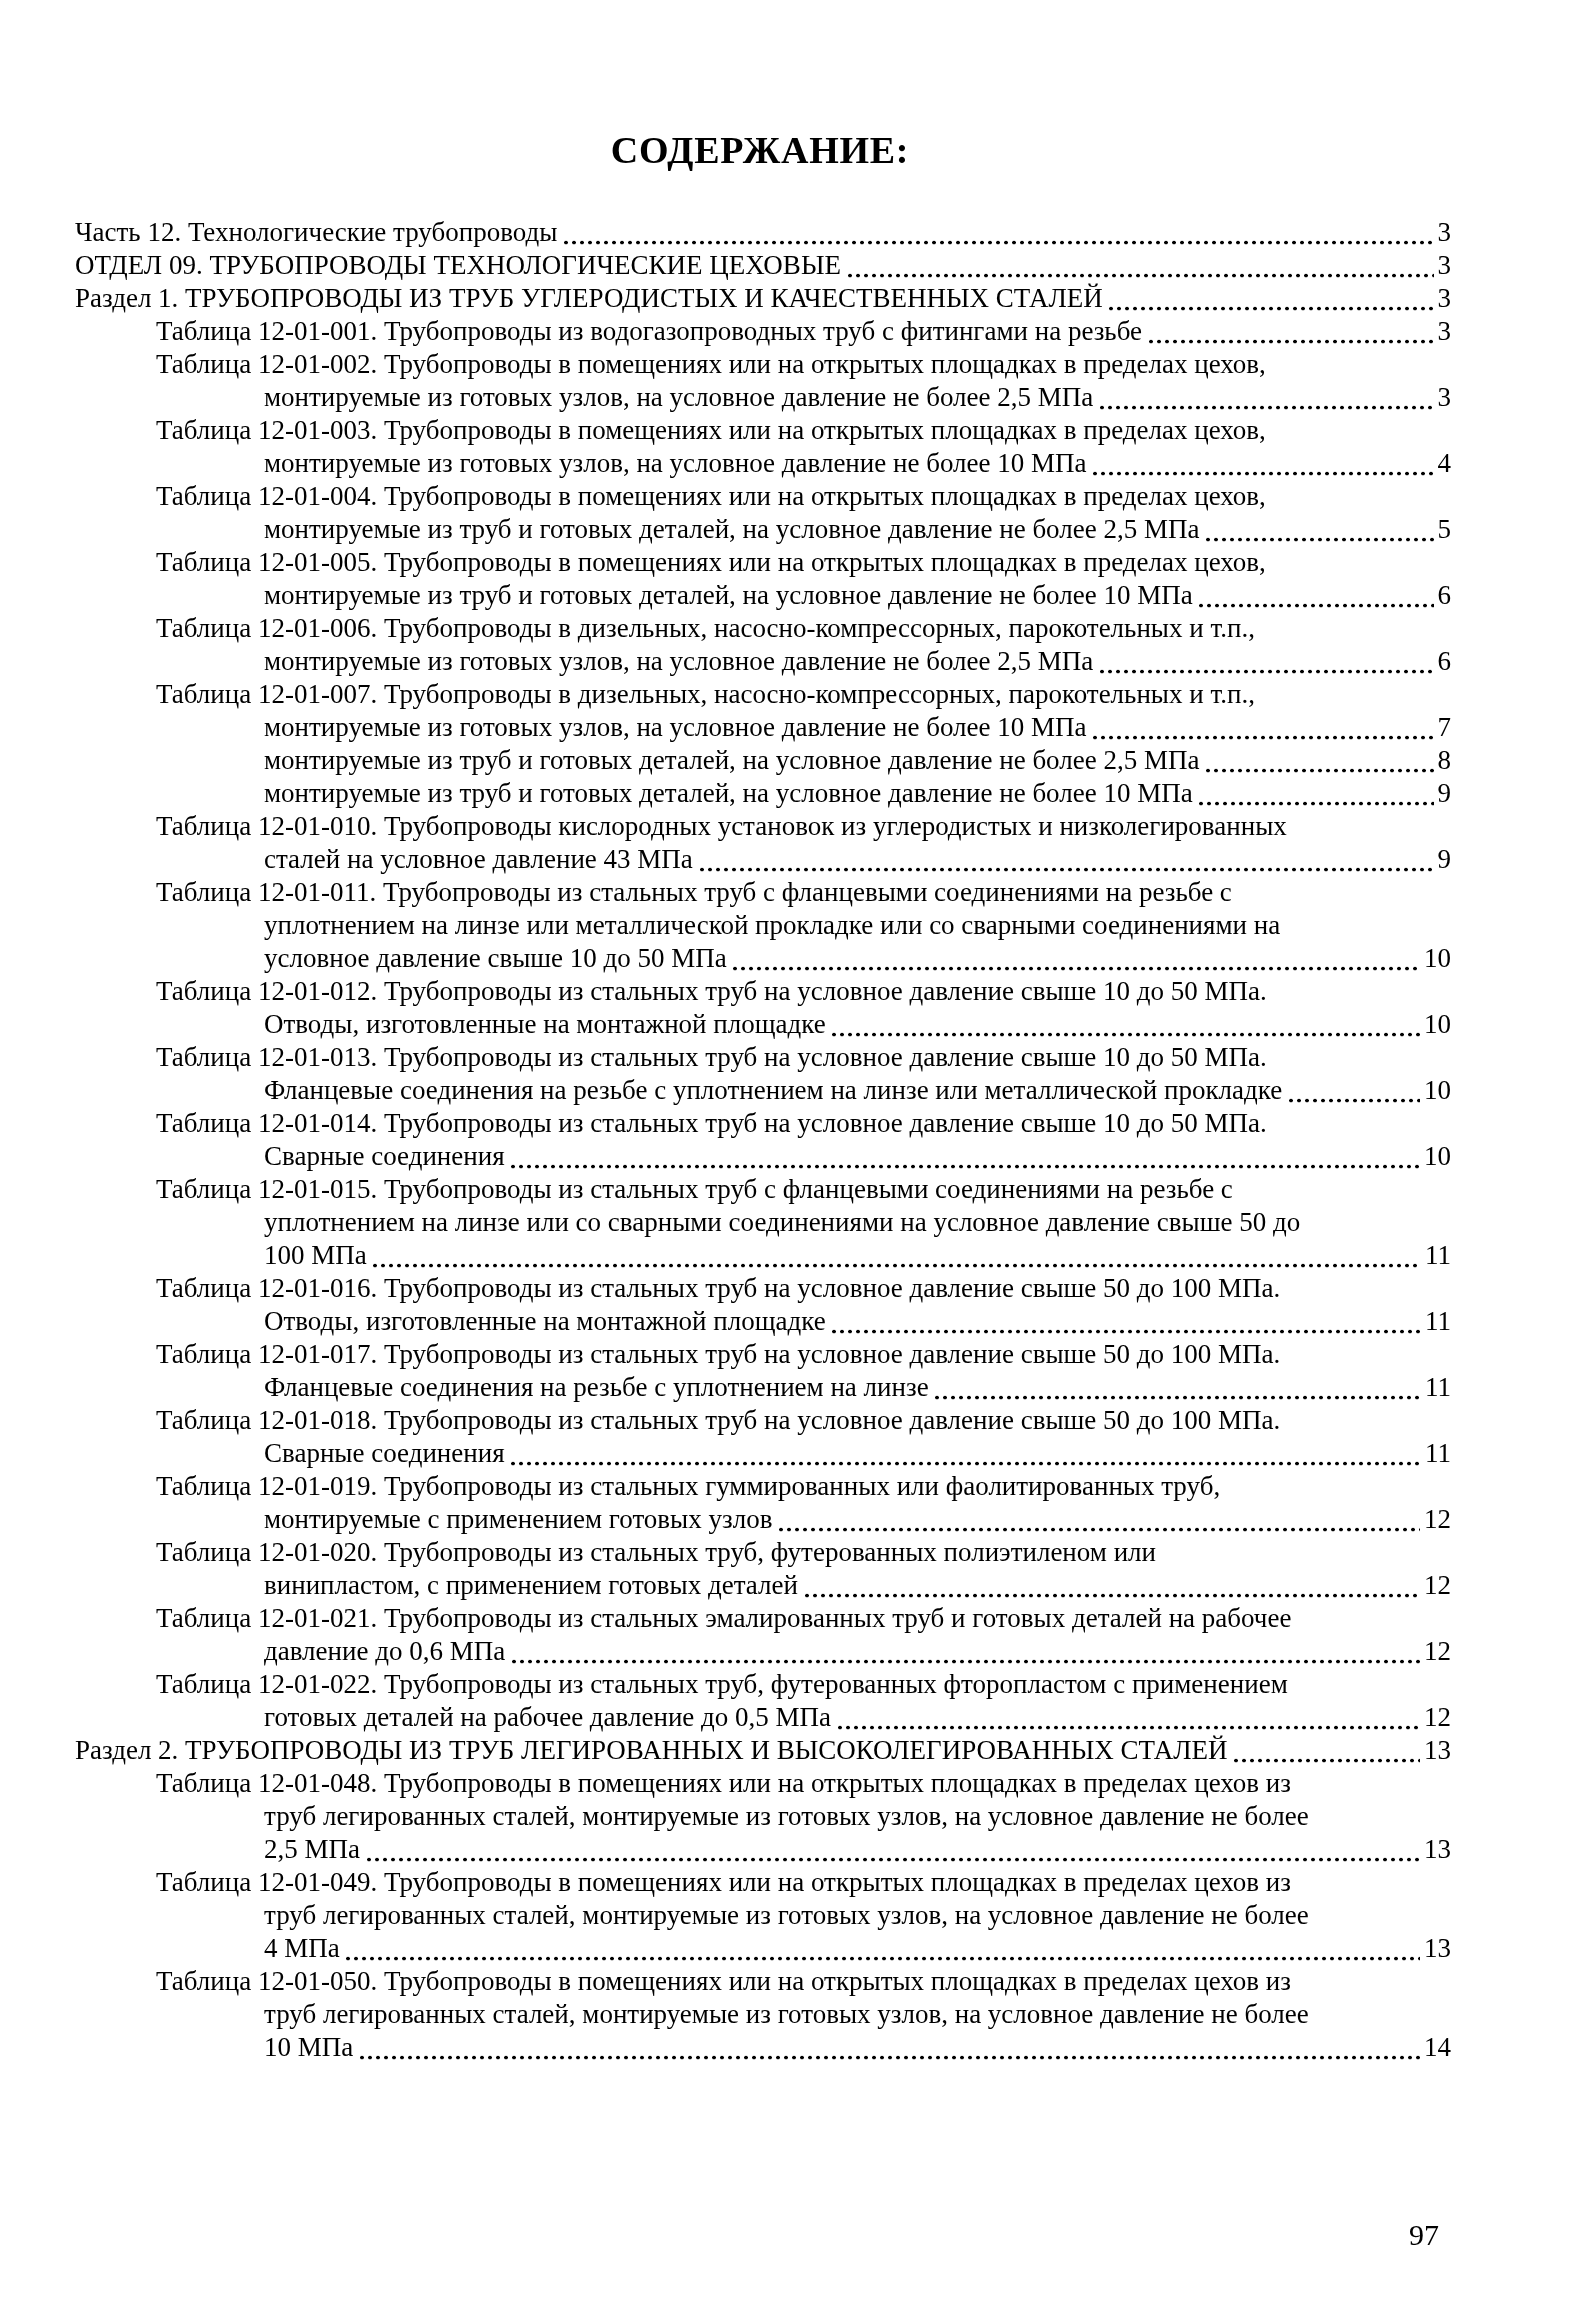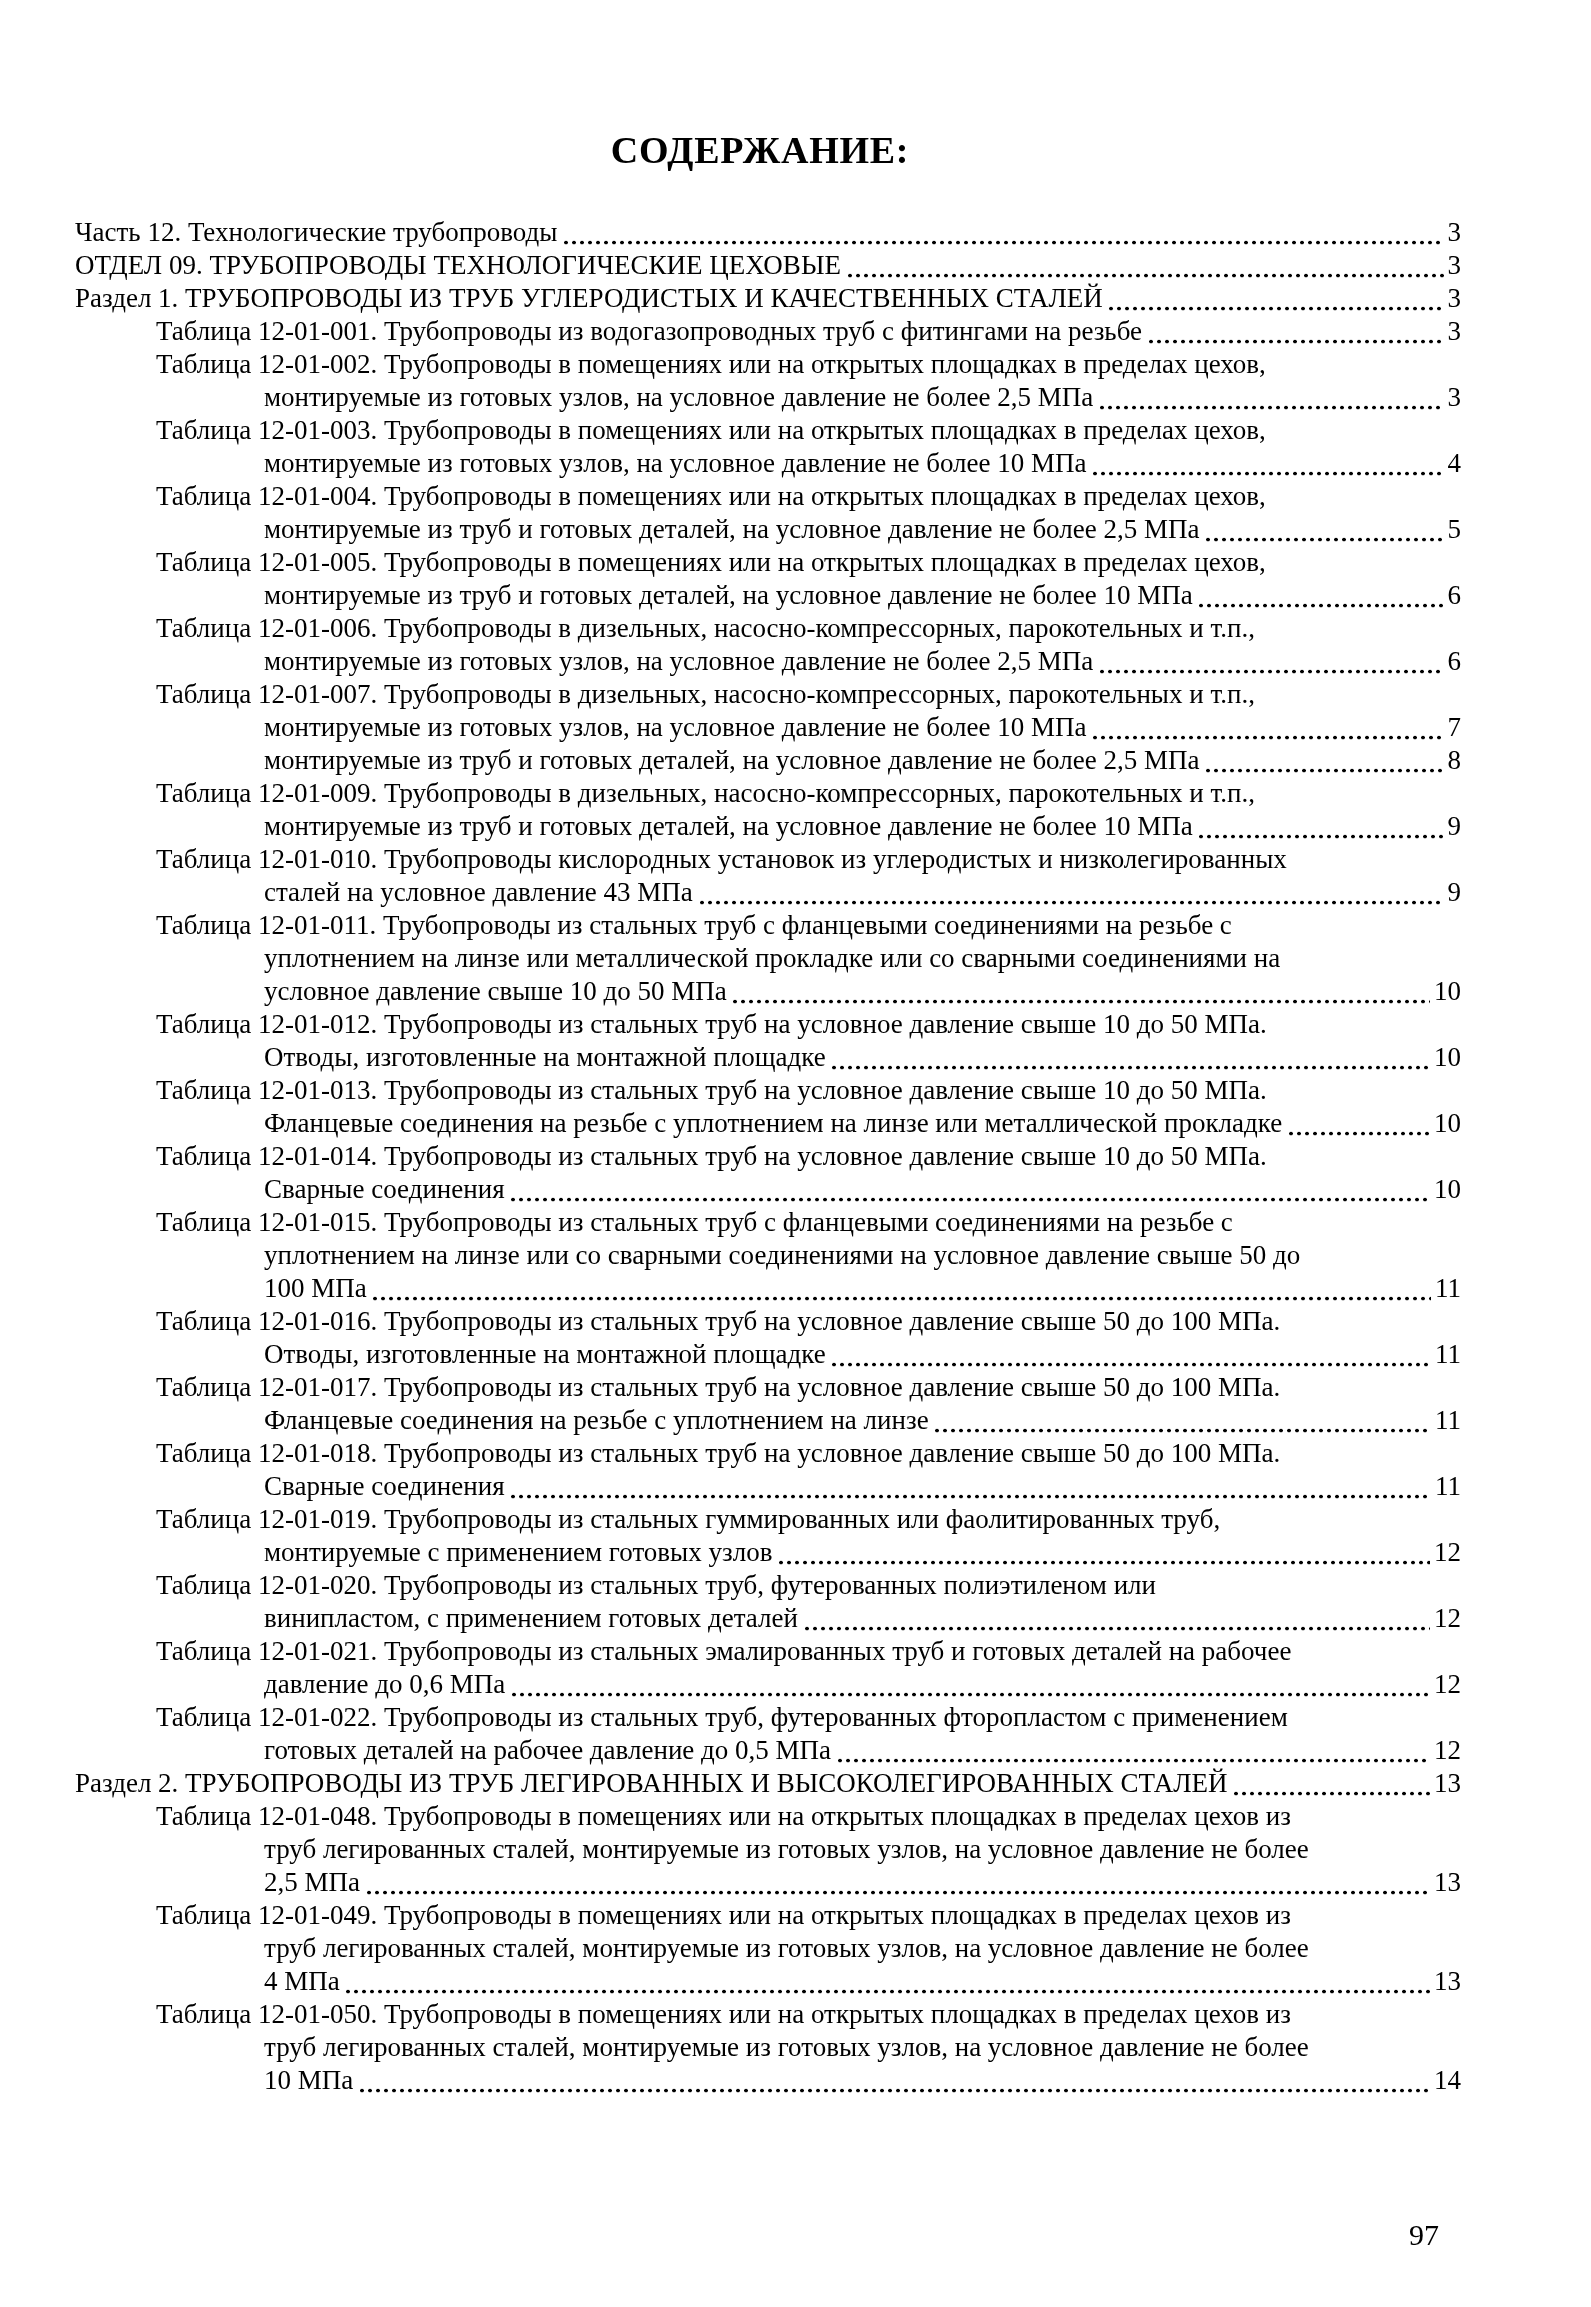--- a/index.html
+++ b/index.html
@@ -37,21 +37,21 @@
     font-size: 38px;
     font-weight: bold;
     letter-spacing: 0.7px;
   }
 
   
   .toc {
     position: absolute;
     top: 216px;
     left: 75px;
-    right: 130px;
+    right: 140px;
     font-size: 27px;
     line-height: 33px;
   }
   .entry { margin: 0; }
   .line { white-space: nowrap; }
   .level-1 .line.first { margin-left: 81px; }
   .level-1 .line.cont  { margin-left: 189px; }
   .line.last { display: flex; align-items: baseline; }
   .line.last .text { flex: 0 0 auto; }
   .leader {
@@ -160,21 +160,20 @@
         </div>
       </div>
       <div class="entry level-1">
         <div class="line cont last">
           <span class="text">монтируемые из труб и готовых деталей, на условное давление не более 2,5 МПа</span>
           <span class="leader"></span>
           <span class="pagenum">8</span>
         </div>
       </div>
       <div class="entry level-1">
-        <div class="line first">Таблица 12-01-009. Трубопроводы в дизельных, насосно-компрессорных, парокотельных и т.п.,</div>
         <div class="line cont last">
           <span class="text">монтируемые из труб и готовых деталей, на условное давление не более 10 МПа</span>
           <span class="leader"></span>
           <span class="pagenum">9</span>
         </div>
       </div>
       <div class="entry level-1">
         <div class="line first">Таблица 12-01-010. Трубопроводы кислородных установок из углеродистых и низколегированных</div>
         <div class="line cont last">
           <span class="text">сталей на условное давление 43 МПа</span>

